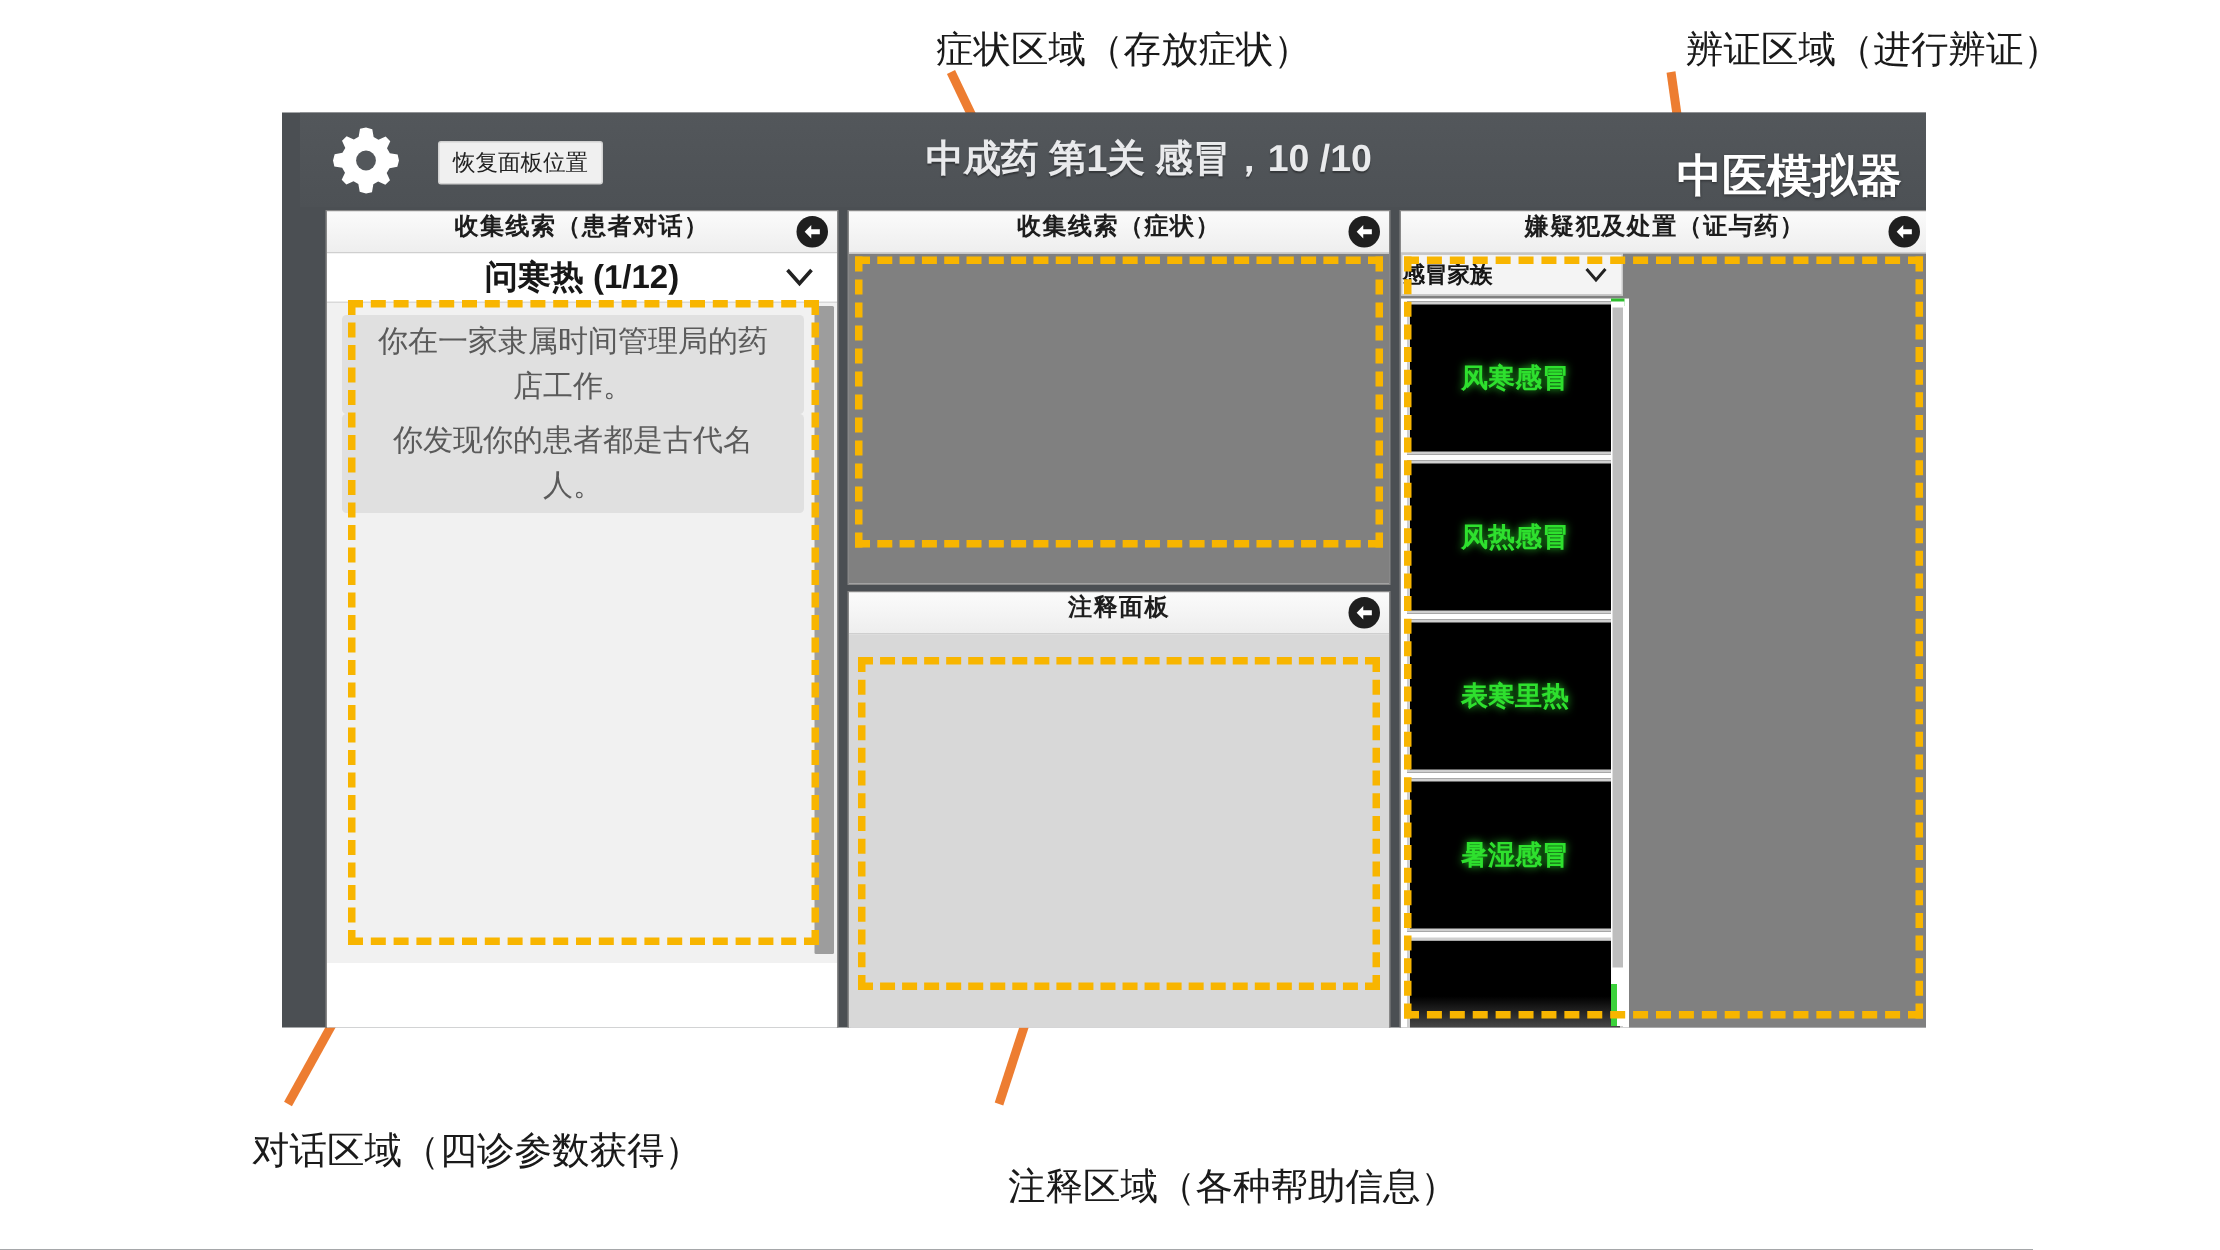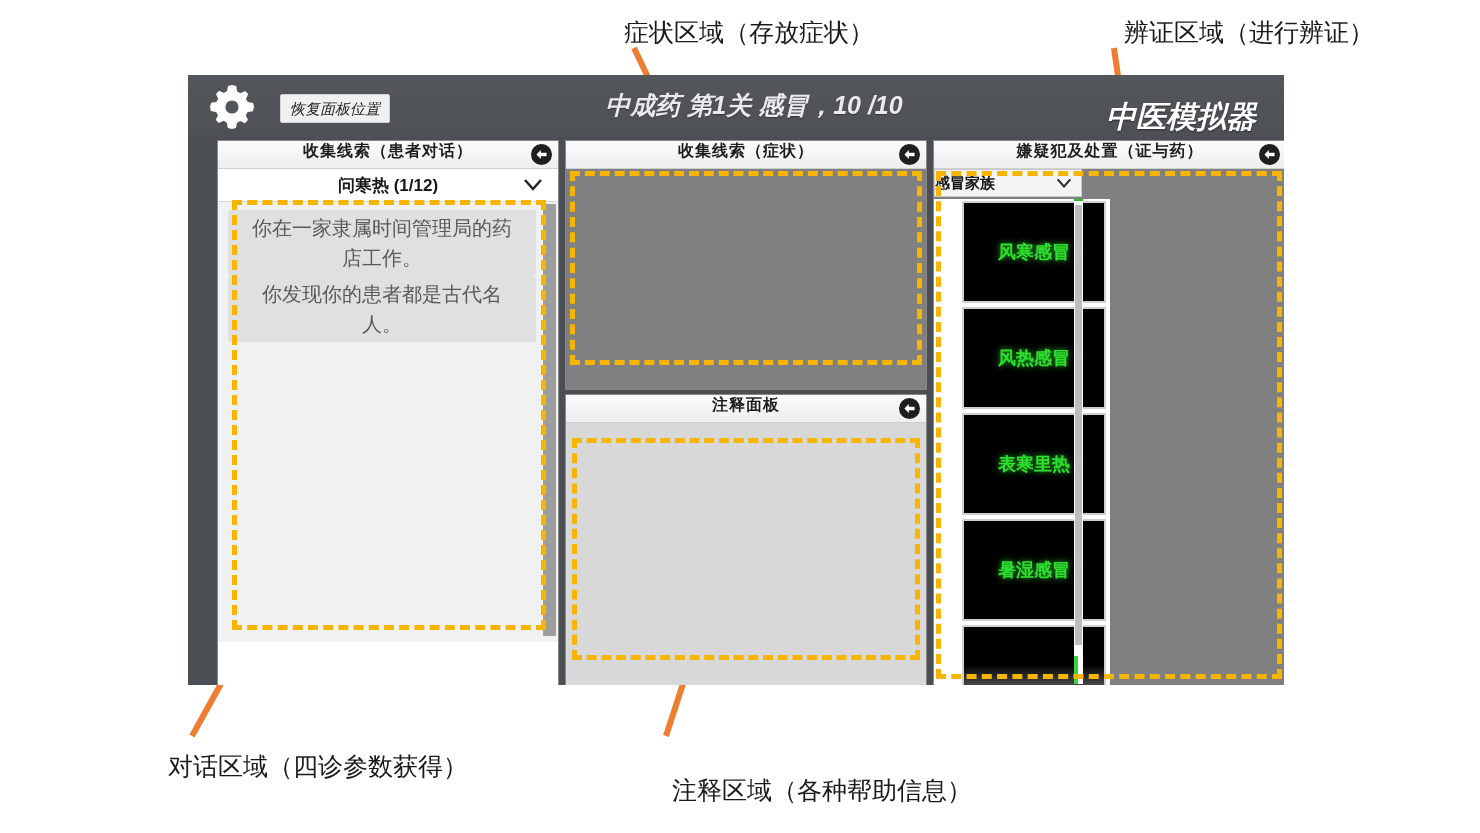--- a/index.html
+++ b/index.html
@@ -28,23 +28,22 @@
   #arrow-layer{position:absolute;left:0;top:0;width:1480px;height:833px;pointer-events:none;}
 
   
   #app{
     position:absolute;left:188px;top:75px;width:1096px;height:610px;
     background:#4b4f53;
     overflow:hidden;
   }
   
   #app-header{
-    position:absolute;left:0;top:0;width:100%;height:63px;
+    position:absolute;left:12px;top:0;width:100%;height:63px;
     background:linear-gradient(180deg,#53575b 0%,#4d5155 100%);
-    font-style:italic;
   }
   #gear-icon{position:absolute;left:20px;top:8px;width:48px;height:48px;}
   #restore-btn{
     position:absolute;left:92px;top:19px;
     background:#f0f0f0;color:#222;
     font-size:15px;line-height:1;
     padding:6px 9px;
     border:1px solid #d2d2d2;
     border-radius:2px;
     white-space:nowrap;
@@ -85,21 +84,21 @@
   }
   .collapse-icon svg{display:block;}
 
   
   #panel-dialog{left:30px;top:66px;width:340px;height:545px;}
   #dialog-select{
     height:32px;background:#fff;border-bottom:1px solid #d9d9d9;
     display:flex;align-items:center;justify-content:center;position:relative;
     cursor:pointer;
   }
-  #dialog-select .lbl{font-size:17px;font-weight:bold;color:#171717;}
+  #dialog-select .lbl{font-size:22px;font-weight:bold;color:#171717;}
   #dialog-select .chev{position:absolute;right:14px;top:6px;}
   #dialog-body{
     position:relative;height:440px;background:#f1f1f1;
     padding:8px 22px 8px 10px;box-sizing:border-box;overflow:hidden;
   }
   .bubble{
     background:#e0e0e0;color:#5a5a5a;
     font-size:20px;line-height:1.5;
     border-radius:3px;
     padding:3px 24px;margin:0 0 0 0;
@@ -126,21 +125,21 @@
   #syndrome-inner{position:relative;height:517px;background:#808080;overflow:hidden;}
   #family-select{
     position:absolute;left:0;top:0;width:148px;height:28px;
     background:#f4f4f4;border:1px solid #c9c9c9;box-sizing:border-box;
     display:flex;align-items:center;justify-content:flex-start;cursor:pointer;
   }
   #family-select .lbl{font-size:15px;font-weight:bold;color:#161616;}
   #family-select .chev{position:absolute;right:8px;top:4px;}
   #btn-col{
     position:absolute;left:0;top:30px;width:152px;height:487px;
-    background:#ffffff;overflow:hidden;padding-left:24px;
+    background:#ffffff;overflow:hidden;
   }
   .syn-btn{
     margin:2px 4px 4px 4px;height:102px;
     background:#000000;
     border:2px solid #cfcfcf;
     box-sizing:border-box;
     display:flex;align-items:center;justify-content:center;
     color:#2ee02e;font-size:18px;font-weight:bold;
     text-shadow:0 0 6px rgba(46,224,46,.85);
     cursor:pointer;

